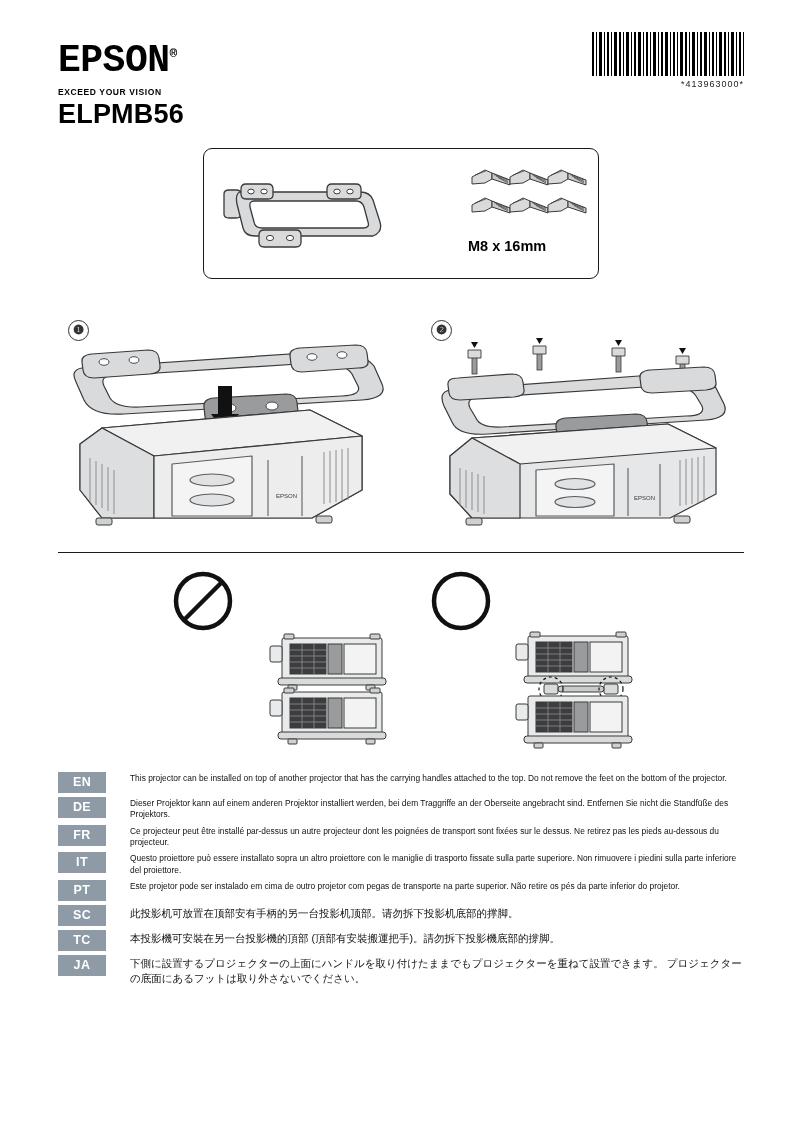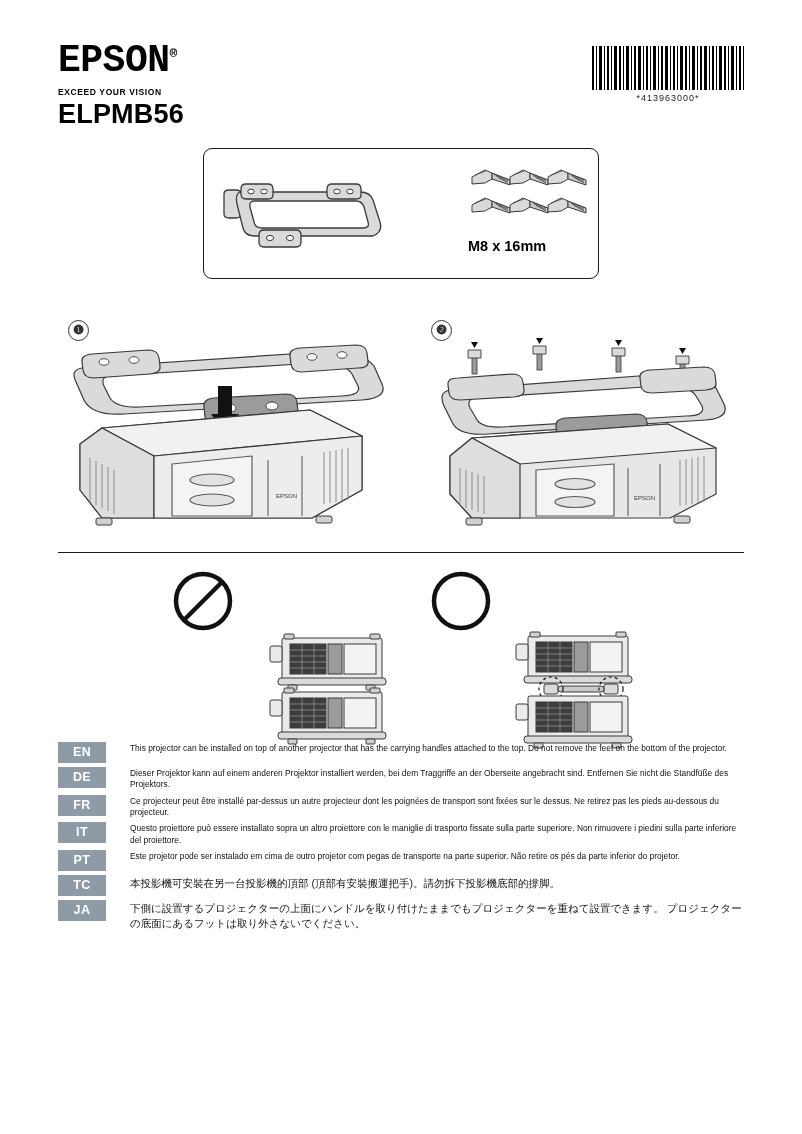--- a/index.html
+++ b/index.html
@@ -41,21 +41,21 @@
   }
   .model-name {
     font-size: 27px;
     font-weight: bold;
     margin-top: 2px;
     letter-spacing: 0.2px;
     color: #000;
   }
 
   
-  .barcode-block { position: absolute; right: 58px; top: 46px; text-align: center; }
+  .barcode-block { position: absolute; right: 58px; top: 32px; text-align: right; }
   .barcode-bars { height: 44px; width: 152px; display: block; }
   .barcode-num {
     font-size: 9px;
     letter-spacing: 1px;
     margin-top: 3px;
     font-family: "Liberation Sans", sans-serif;
   }
 
   
   .parts-box {
@@ -98,21 +98,21 @@
     top: 552px;
     width: 686px;
     height: 1.2px;
     background: #1a1a1a;
   }
 
   
   .lang-table {
     position: absolute;
     left: 58px;
-    top: 742px;
+    top: 772px;
     width: 688px;
   }
   .lang-row {
     display: flex;
     align-items: flex-start;
     margin-bottom: 4px;
   }
   .lang-badge {
     flex: 0 0 auto;
     width: 48px;
@@ -512,20 +512,24 @@
       <div class="lang-badge">IT</div>
       <div class="lang-text">Questo proiettore può essere installato sopra un altro proiettore con le maniglie di trasporto fissate sulla parte superiore. Non rimuovere i piedini sulla parte inferiore del proiettore.</div>
     </div>
 
 
     <div class="lang-row">
       <div class="lang-badge">PT</div>
       <div class="lang-text">Este projetor pode ser instalado em cima de outro projetor com pegas de transporte na parte superior. Não retire os pés da parte inferior do projetor.</div>
     </div>
 
+    <div class="lang-row">
+      <div class="lang-badge">SC</div>
+      <div class="lang-text cjk">此投影机可放置在顶部安有手柄的另一台投影机顶部。请勿拆下投影机底部的撑脚。</div>
+    </div>
 
     <div class="lang-row">
       <div class="lang-badge">TC</div>
       <div class="lang-text cjk">本投影機可安裝在另一台投影機的頂部 (頂部有安裝搬運把手)。請勿拆下投影機底部的撐脚。</div>
     </div>
 
     <div class="lang-row">
       <div class="lang-badge">JA</div>
       <div class="lang-text cjk">下側に設置するプロジェクターの上面にハンドルを取り付けたままでもプロジェクターを重ねて設置できます。 プロジェクターの底面にあるフットは取り外さないでください。</div>
     </div>

